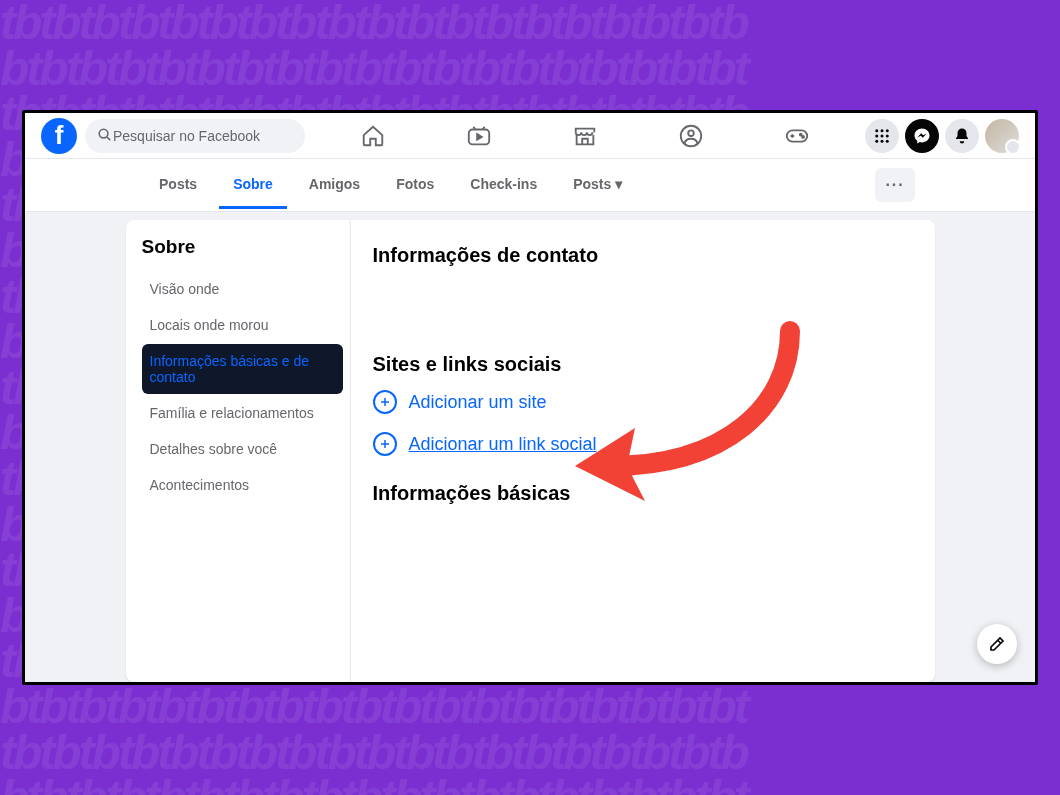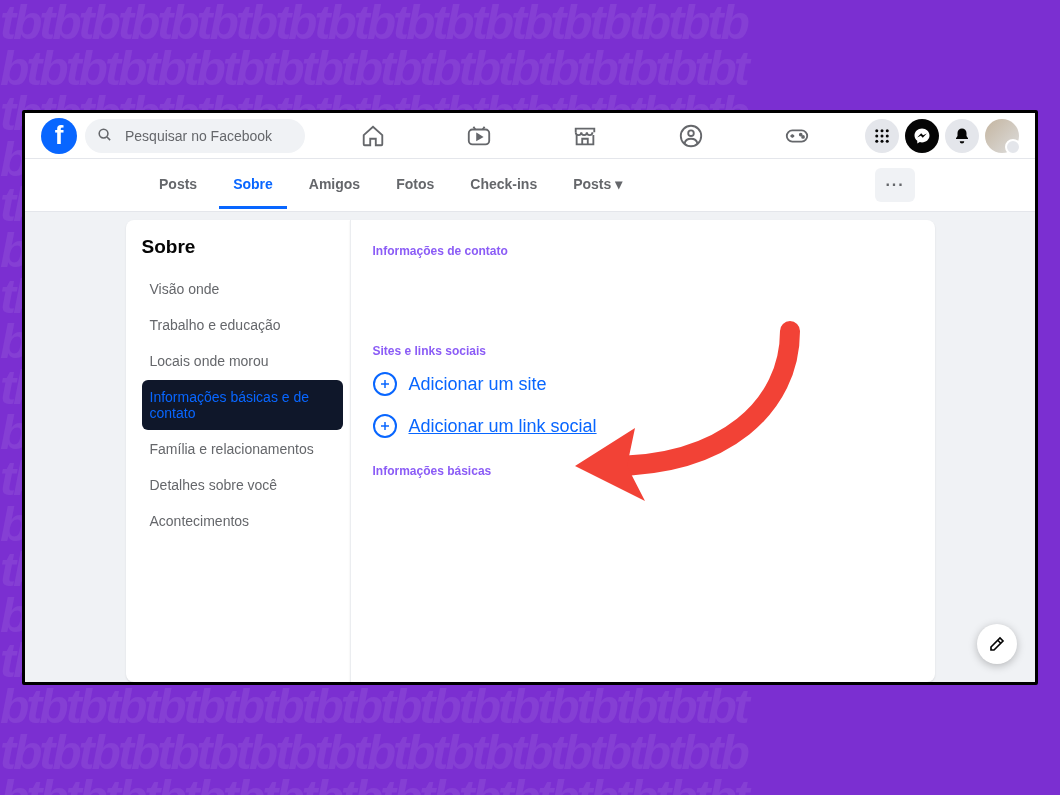--- a/index.html
+++ b/index.html
@@ -1,21 +1,21 @@
 <!DOCTYPE html>
 <html><head>
   <meta charset="utf-8">
   <style>
     * { margin: 0; padding: 0; box-sizing: border-box; font-family: Helvetica, Arial, sans-serif; }
     body { width: 1060px; height: 795px; background: #7b2fd1; position: relative; overflow: hidden; }
     .bg-pattern { position: absolute; inset: 0; color: rgba(255,255,255,0.08); font-size: 48px; font-weight: 800; font-style: italic; letter-spacing: -3px; line-height: 0.95; overflow: hidden; white-space: pre; }
     .browser-frame { position: absolute; top: 110px; left: 22px; right: 22px; bottom: 110px; background: #fff; border: 3px solid #000; border-radius: 2px; overflow: hidden; display: flex; flex-direction: column; }
     .topbar { height: 48px; background: #fff; border-bottom: 1px solid #e4e6eb; display: flex; align-items: center; padding: 0 16px; gap: 8px; }
     .fb-logo { width: 36px; height: 36px; border-radius: 50%; background: #0866ff; color: #fff; display: flex; align-items: center; justify-content: center; font-weight: 900; font-size: 26px; font-family: Arial; }
-    .search-pill { width: 220px; height: 34px; background: #f0f2f5; border-radius: 20px; display: flex; align-items: center; padding: 0 12px; gap: 13px; color: #65676b; font-size: 14px; }
+    .search-pill { width: 220px; height: 34px; background: #f0f2f5; border-radius: 20px; display: flex; align-items: center; padding: 0 12px; gap: 1px; color: #65676b; font-size: 14px; }
     .search-pill svg { width: 15px; height: 15px; }
     .center-nav { flex: 1; display: flex; justify-content: center; gap: 80px; }
     .center-nav .nav-icon { width: 26px; height: 26px; display:flex; align-items:center; justify-content:center; color: #65676b; }
     .right-icons { display: flex; align-items: center; gap: 6px; }
     .circle-btn { width: 34px; height: 34px; border-radius: 50%; background: #e4e6eb; display:flex; align-items:center; justify-content:center; color:#050505; }
     .circle-btn.dark { background:#050505; color:#fff; }
     .avatar { width: 34px; height: 34px; border-radius: 50%; background: linear-gradient(135deg,#c4b5a0,#ddd); position: relative; }
     .avatar::after { content:""; position:absolute; right:-2px; bottom:-2px; width:12px; height:12px; border-radius:50%; background:#e4e6eb; border:2px solid #fff; }
 
     .subnav-wrap { background:#fff; border-bottom:1px solid #e4e6eb; }
@@ -26,21 +26,21 @@
     .more-btn { width:40px; height:34px; border-radius:6px; background:#f0f2f5; display:flex; align-items:center; justify-content:center; color:#65676b; font-weight:bold; letter-spacing:1px; }
 
     .columns { flex:1; background:#f0f2f5; display:flex; justify-content:center; padding-top:8px; gap:0; }
     .card { background:#fff; border-radius:8px; box-shadow:0 1px 2px rgba(0,0,0,0.1); }
     .left-card { width:225px; margin-right:-1px; border-top-right-radius:0; border-bottom-right-radius:0; padding:16px 8px 16px 16px; }
     .right-card { width:585px; border-top-left-radius:0; border-bottom-left-radius:0; border-left:1px solid #ebedf0; padding:18px 22px; position:relative; height:462px; }
     .sobre-title { font-size:19px; font-weight:800; color:#050505; margin-bottom:14px; }
     .side-list { display:flex; flex-direction:column; gap:2px; }
     .side-item { padding:9px 8px; border-radius:6px; color:#65676b; font-size:14px; cursor:pointer; }
     .side-item.active { background:#0f172a; color:#0866ff; font-weight:500; }
-    .sect-title { font-size:12px; font-weight:700; color:#8b5cf6; margin-top:6px; margin-bottom:14px; }
+    .sect-title { font-size:20px; font-weight:700; color:#000000; margin-top:6px; margin-bottom:14px; }
     .sect-title.gap { margin-top:86px; }
     .sect-title.gap2 { margin-top:26px; }
     .add-row { display:flex; align-items:center; gap:12px; color:#0866ff; font-size:18px; font-weight:500; margin:10px 0 18px; cursor:pointer; }
     .add-row.underlined span.label { text-decoration: underline; }
     .plus-circle { width:24px; height:24px; border:2px solid #0866ff; border-radius:50%; display:flex; align-items:center; justify-content:center; }
     .plus-circle svg{ width:12px; height:12px; }
 
     .arrow-annot { position:absolute; top:96px; right:120px; pointer-events:none; }
     .edit-fab { position:absolute; right:18px; bottom:18px; width:40px; height:40px; border-radius:50%; background:#fff; box-shadow:0 2px 8px rgba(0,0,0,0.25); display:flex; align-items:center; justify-content:center; color:#050505; }
   </style>
@@ -172,21 +172,20 @@
       <div class="more-btn">···</div>
     </div>
   </div>
 
   <div class="columns">
 
     <div class="card left-card">
       <div class="sobre-title">Sobre</div>
       <div class="side-list">
         <div class="side-item"><span>Visão onde</span></div>
-        <div class="side-item"><span>Trabalho e educação</span></div>
         <div class="side-item"><span>Locais onde morou</span></div>
         <div class="side-item active"><span>Informações básicas e de contato</span></div>
         <div class="side-item"><span>Família e relacionamentos</span></div>
         <div class="side-item"><span>Detalhes sobre você</span></div>
         <div class="side-item"><span>Acontecimentos</span></div>
       </div>
     </div>
 
     <div class="card right-card">
       <div class="sect-title">Informações de contato</div>

